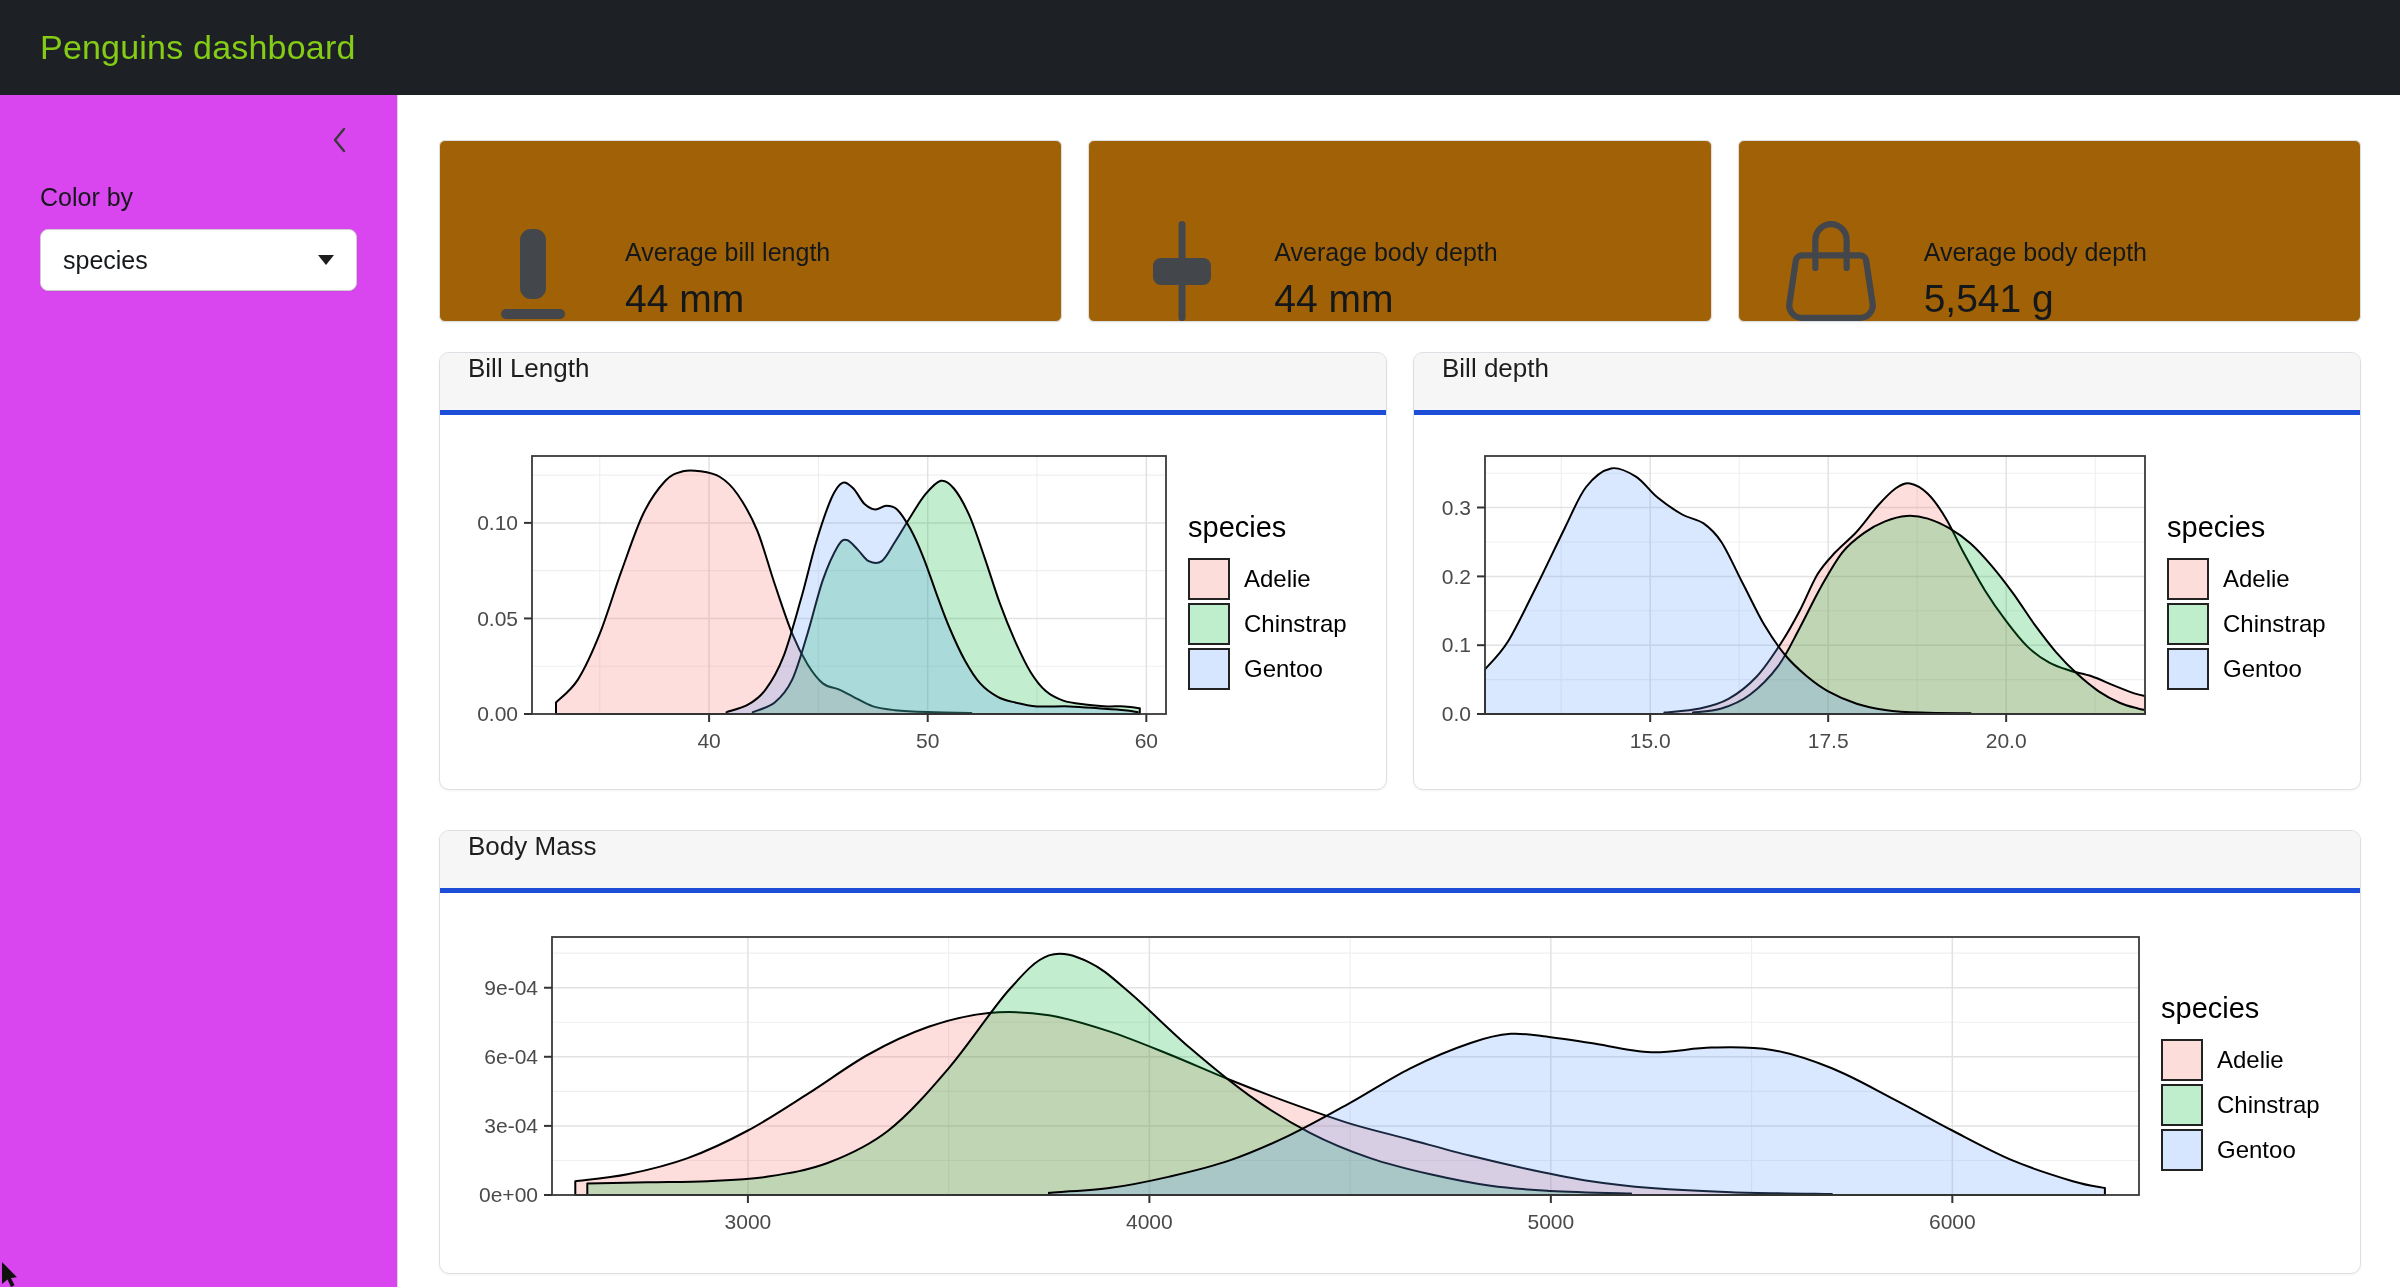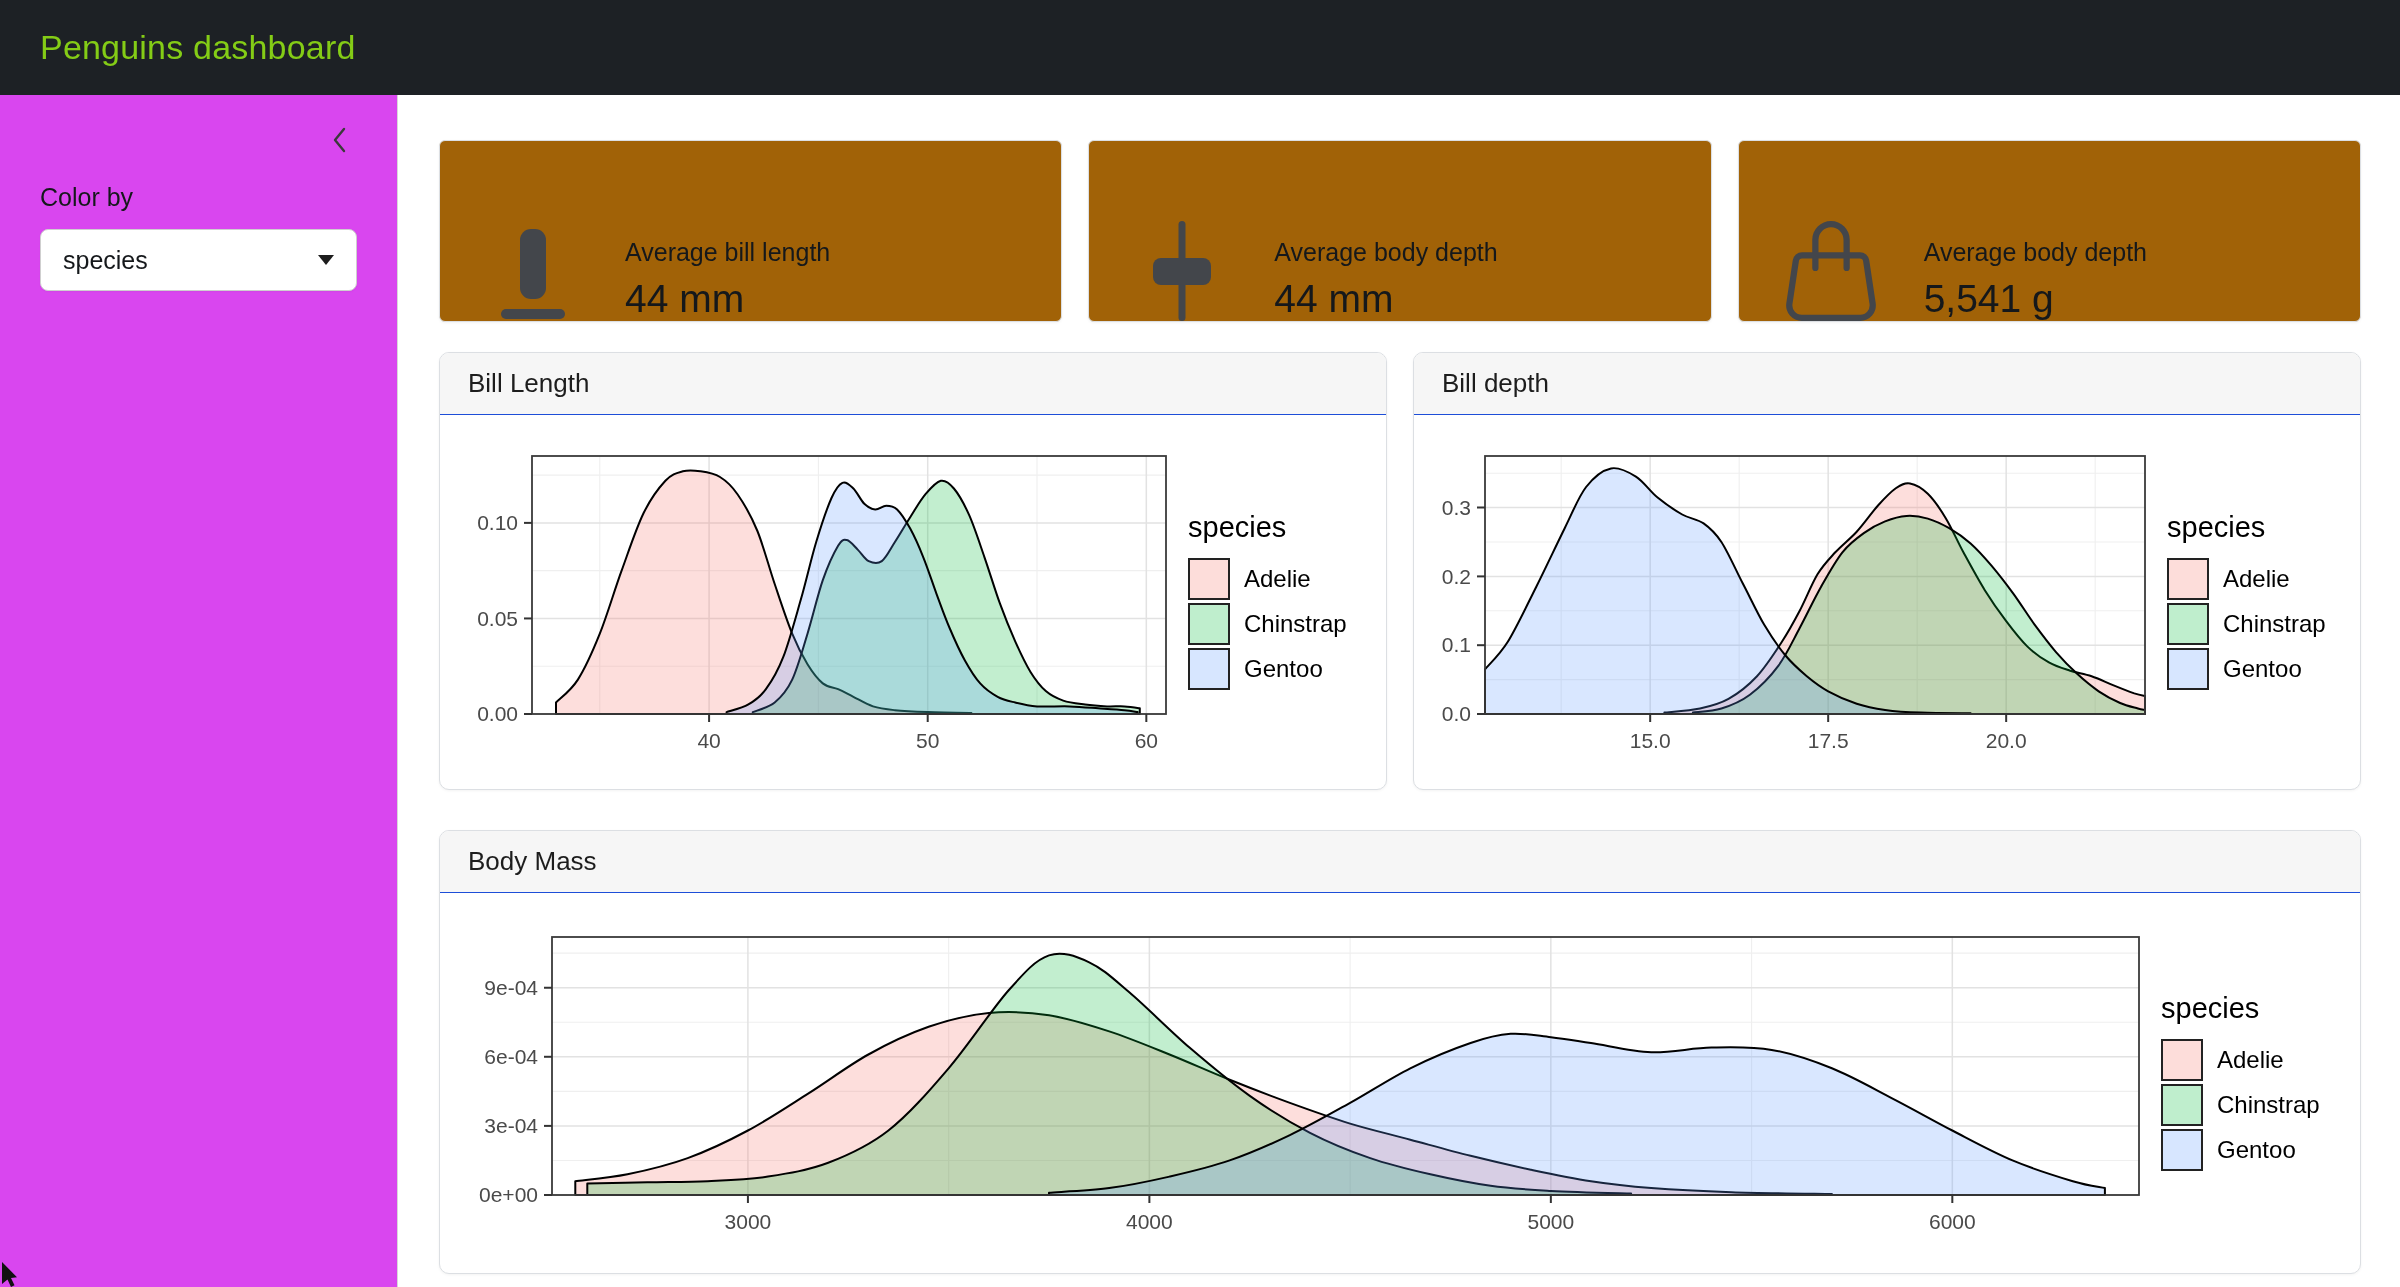--- a/index.html
+++ b/index.html
@@ -56,22 +56,22 @@
   
   .chart-row { display: grid; grid-template-columns: 1fr 1fr; gap: 26px; margin-bottom: 40px; }
   .card {
     background: #fff; border: 1px solid #dcdfe3; border-radius: 10px;
     box-shadow: 0 1px 3px rgba(0,0,0,.05); overflow: hidden;
     display: flex; flex-direction: column;
   }
   .chart-card { height: 438px; }
   .chart-card.tall { height: 444px; }
   .card-header {
-    height: 62px; flex: 0 0 auto; background: #f6f6f6; border-bottom: 1px solid #1d4ed8;
-    display: flex; align-items: center; padding: 0 28px; font-size: 26px; color: #1d1d1d;
+    height: 62px; flex: 0 0 auto; background: #f6f6f6; border-bottom: 5px solid #1d4ed8;
+    display: flex; align-items: flex-start; padding: 0 28px; font-size: 26px; color: #1d1d1d;
   }
   .card-body { flex: 1; display: flex; align-items: center; padding-left: 20px; }
   .plot { flex: 0 0 auto; display: block; }
   .plot text { font-size: 21px; fill: #4a4a4a; font-family: "Liberation Sans", sans-serif; }
 
   .legend { margin-left: 14px; width: 180px; flex: 0 0 auto; }
   .legend-title { font-size: 29px; color: #000; margin-bottom: 14px; }
   .legend-item { display: flex; align-items: center; margin-bottom: 3px; }
   .legend-swatch { width: 42px; height: 42px; border: 2px solid #222; flex: 0 0 auto; }
   .legend-label { font-size: 24px; color: #000; margin-left: 14px; }

